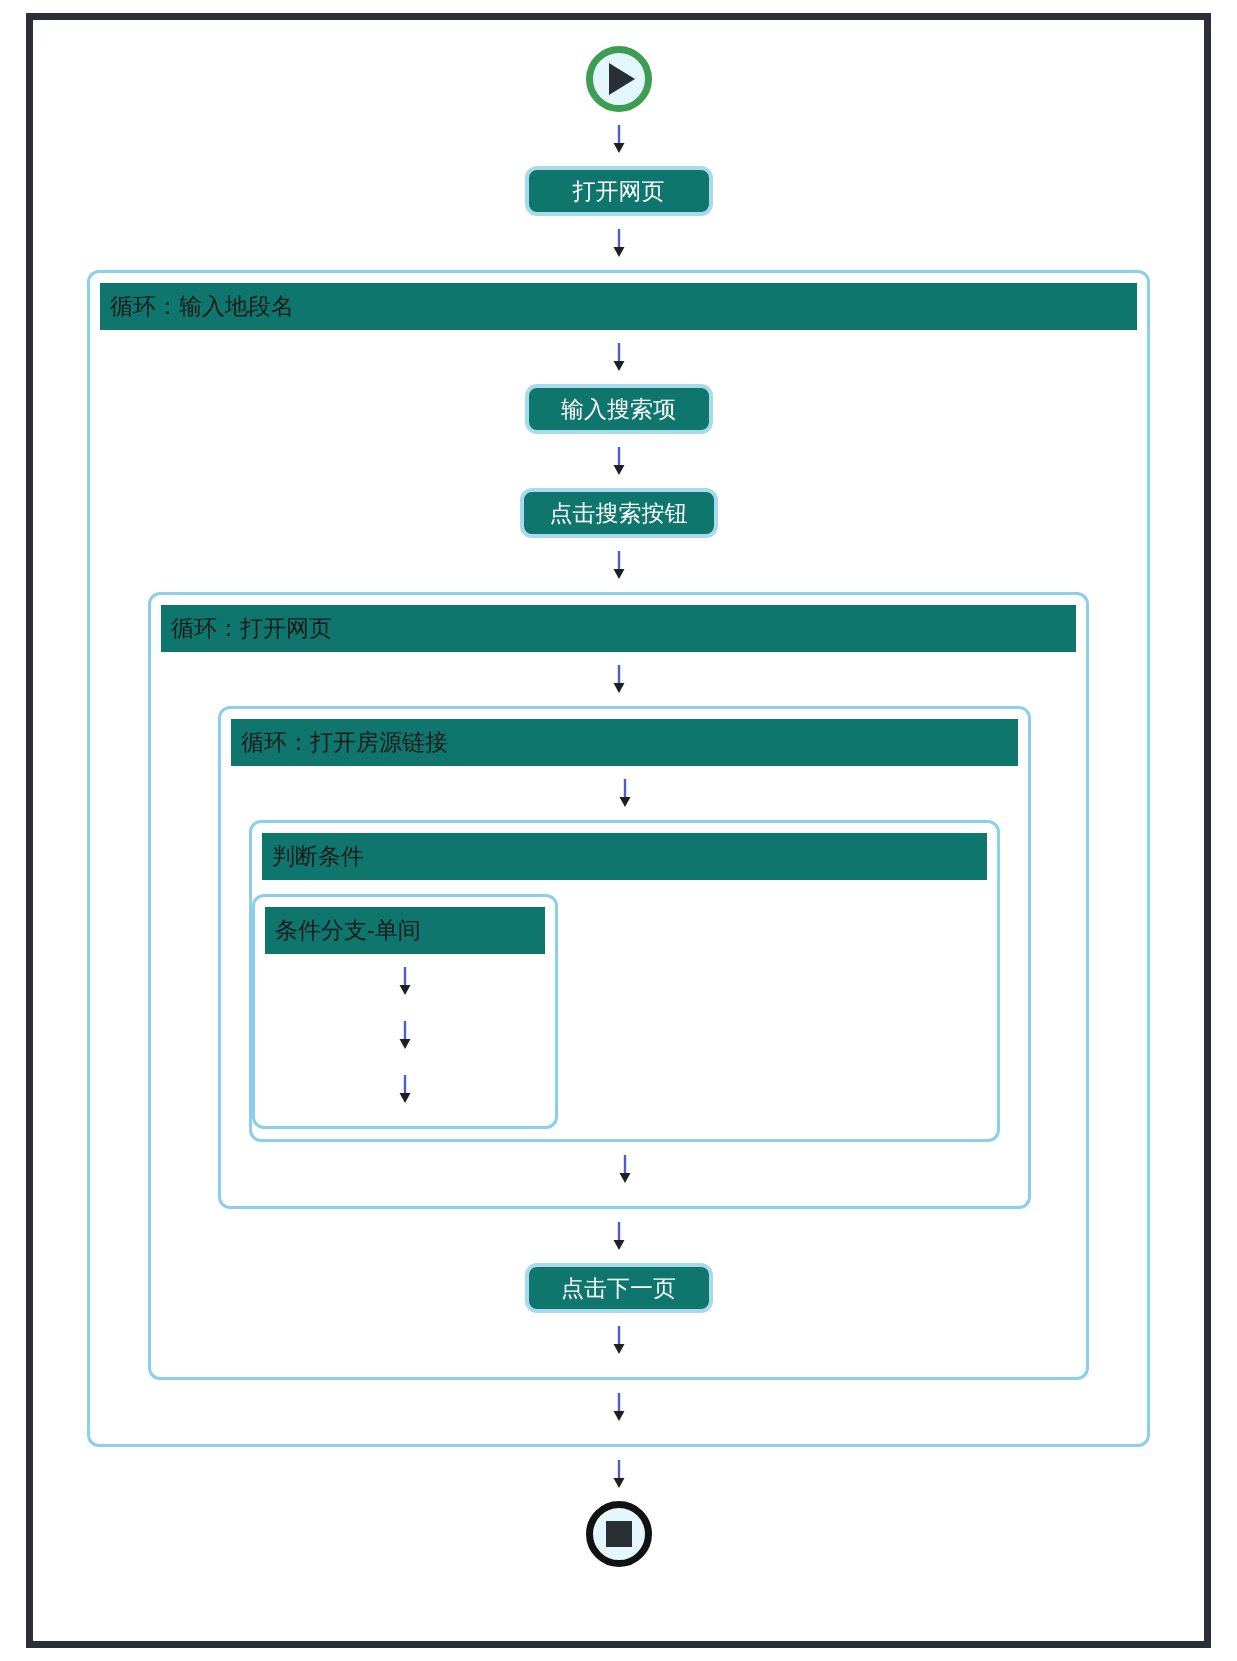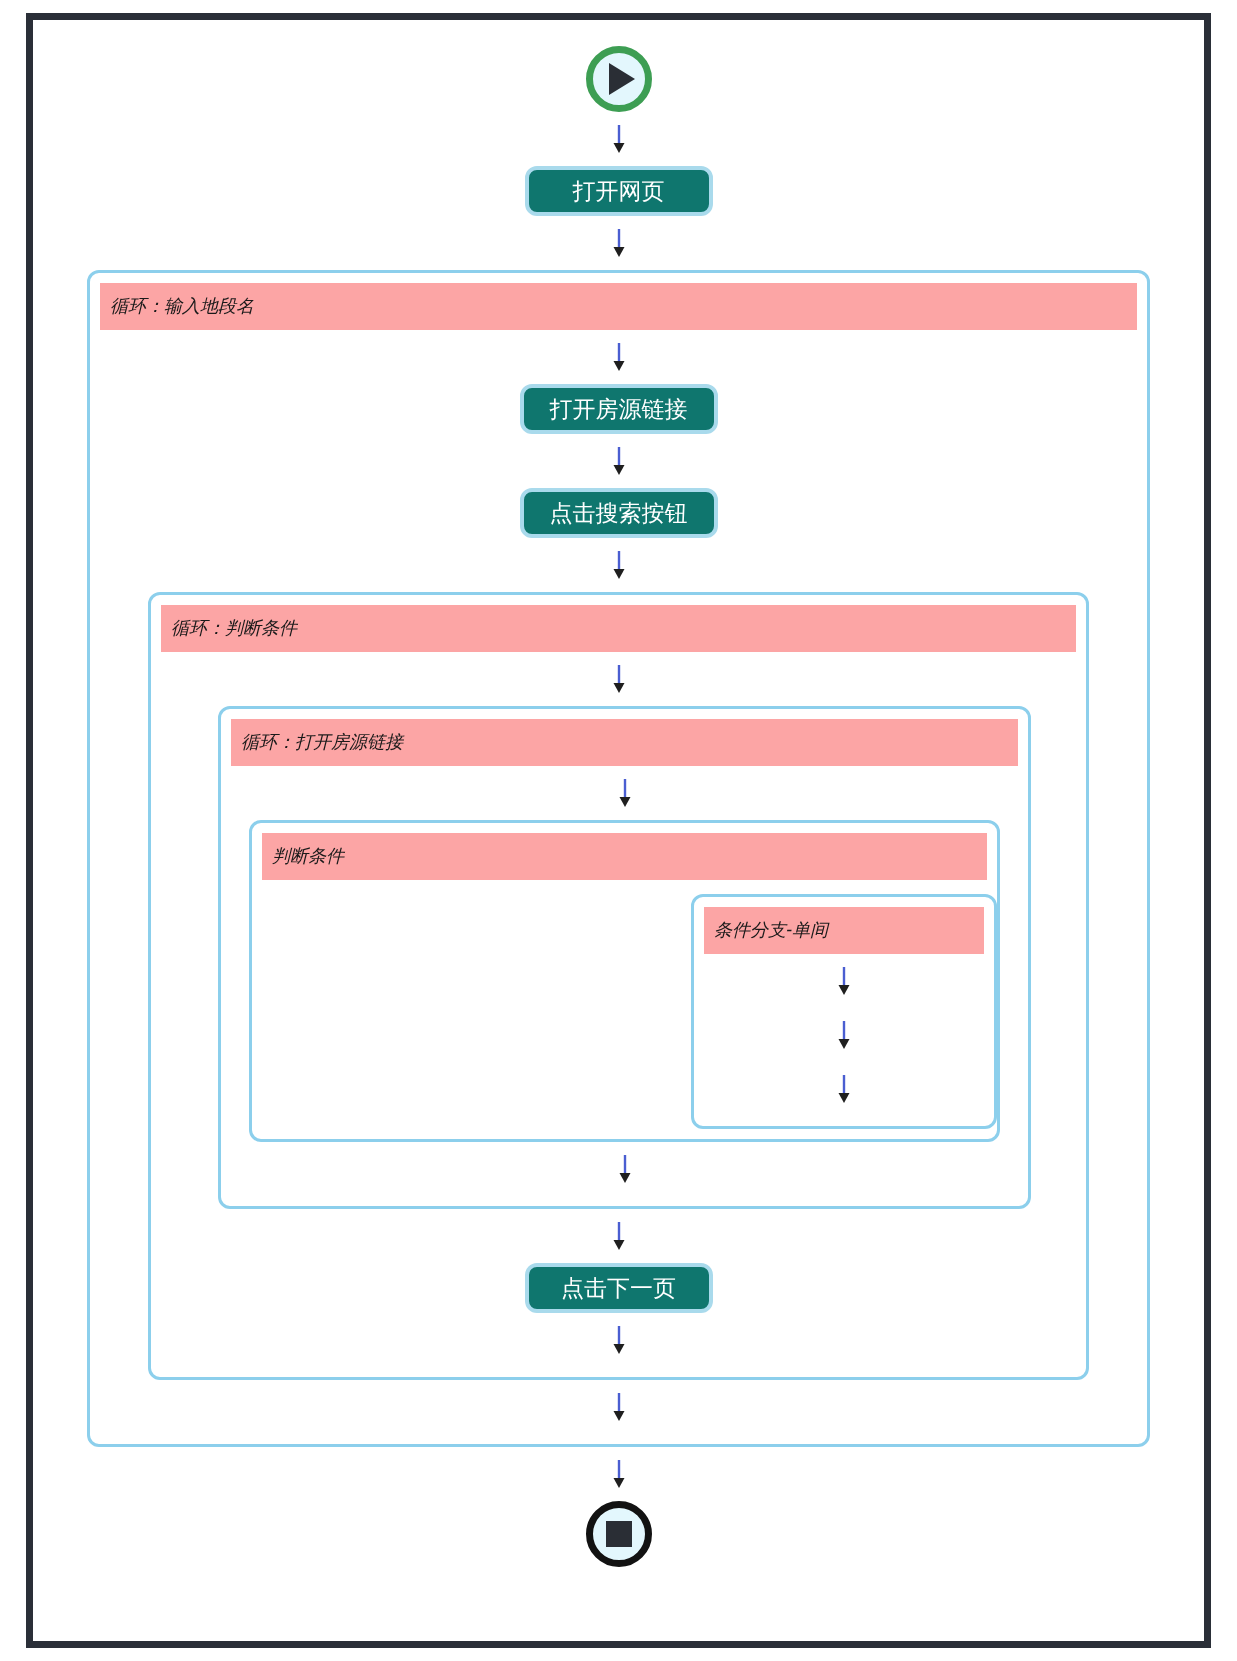--- a/index.html
+++ b/index.html
@@ -58,39 +58,38 @@
     border-radius: 12px;
     background: #ffffff;
     display: flex; flex-direction: column; align-items: center;
     padding-bottom: 10px;
     flex: 0 0 auto;
   }
   .loop-hdr {
     align-self: stretch;
     height: 47px;
     margin: 10px 10px 0 10px;
-    background: #fca5a5;
+    background: #0f766e;
     color: #1A1A1A;
-    font-size: 18px;
+    font-size: 23px;
     line-height: 47px;
     padding-left: 10px;
     cursor: pointer;
     white-space: nowrap;
     overflow: hidden;
-    font-style: italic;
   }
   .w-l1 { width: 1063px; }
   .w-l2 { width: 941px;  }
   .w-l3 { width: 813px; margin-left: 12px;  }
   .w-c  { width: 751px;  }
   .w-ba { width: 306px;  }
   .w-bb { width: 310px;  }
   .branch-row {
     display: flex; flex-direction: row;
-    align-items: flex-end; justify-content: flex-end;
+    align-items: flex-end; justify-content: space-between;
     gap: 24px;
     margin-top: 14px;
     align-self: stretch;
   }
 </style>
 </head>
 <body>
 
 <div class="frame">
   <div class="flow-col">
@@ -118,40 +117,40 @@
     <div class="loop w-l1">
       <div class="loop-hdr">循环：输入地段名</div>
 
       <div class="arrow">
         <svg width="16" height="30" viewBox="0 0 16 30">
             <line x1="8" y1="1" x2="8" y2="20" stroke-width="2.4"></line>
             <polygon points="2.5,19 13.5,19 8,29"></polygon>
           </svg>
       </div>
 
-      <button class="step-btn">打开房源链接</button>
+      <button class="step-btn">输入搜索项</button>
 
       <div class="arrow">
         <svg width="16" height="30" viewBox="0 0 16 30">
             <line x1="8" y1="1" x2="8" y2="20" stroke-width="2.4"></line>
             <polygon points="2.5,19 13.5,19 8,29"></polygon>
           </svg>
       </div>
 
       <button class="step-btn">点击搜索按钮</button>
 
       <div class="arrow">
         <svg width="16" height="30" viewBox="0 0 16 30">
             <line x1="8" y1="1" x2="8" y2="20" stroke-width="2.4"></line>
             <polygon points="2.5,19 13.5,19 8,29"></polygon>
           </svg>
       </div>
 
       <div class="loop w-l2">
-        <div class="loop-hdr">循环：判断条件</div>
+        <div class="loop-hdr">循环：打开网页</div>
 
         <div class="arrow">
           <svg width="16" height="30" viewBox="0 0 16 30">
               <line x1="8" y1="1" x2="8" y2="20" stroke-width="2.4"></line>
               <polygon points="2.5,19 13.5,19 8,29"></polygon>
             </svg>
         </div>
 
         <div class="loop w-l3">
           <div class="loop-hdr">循环：打开房源链接</div>

